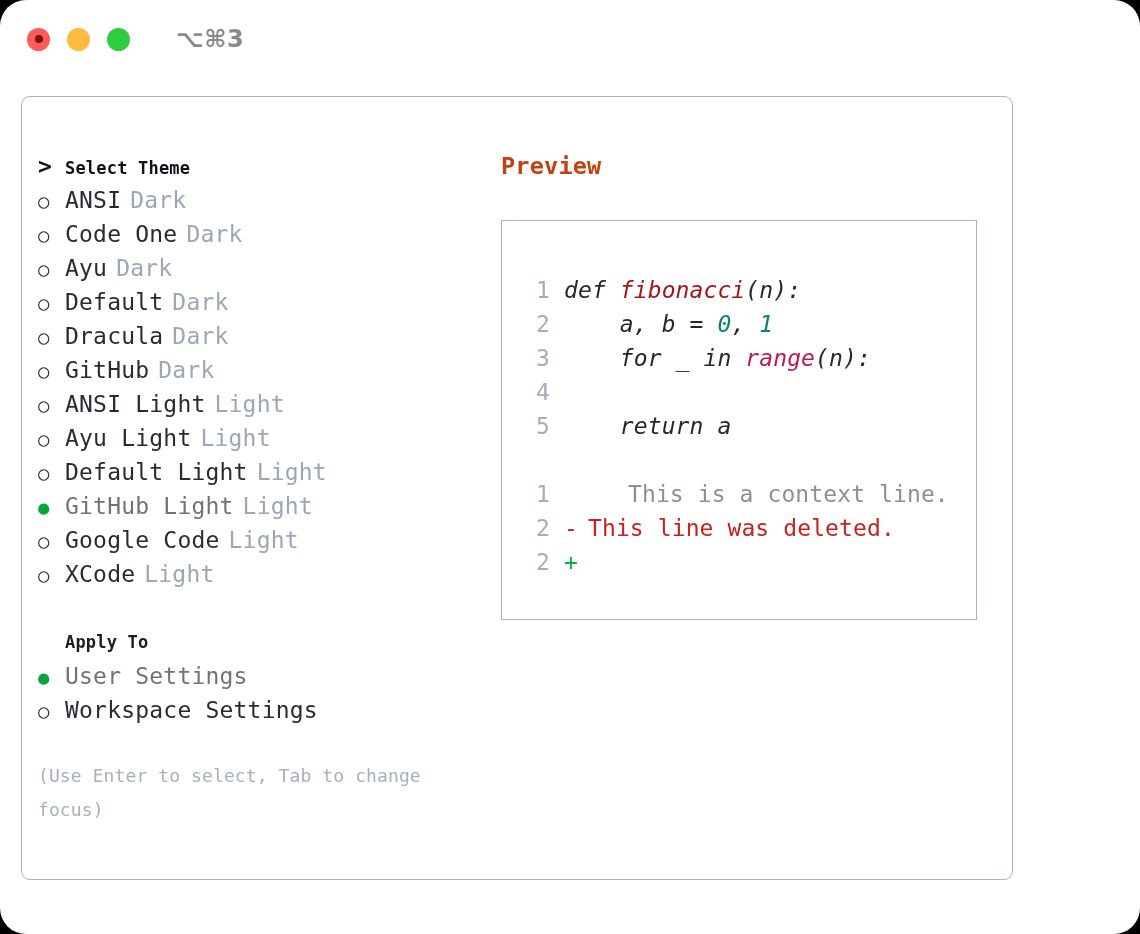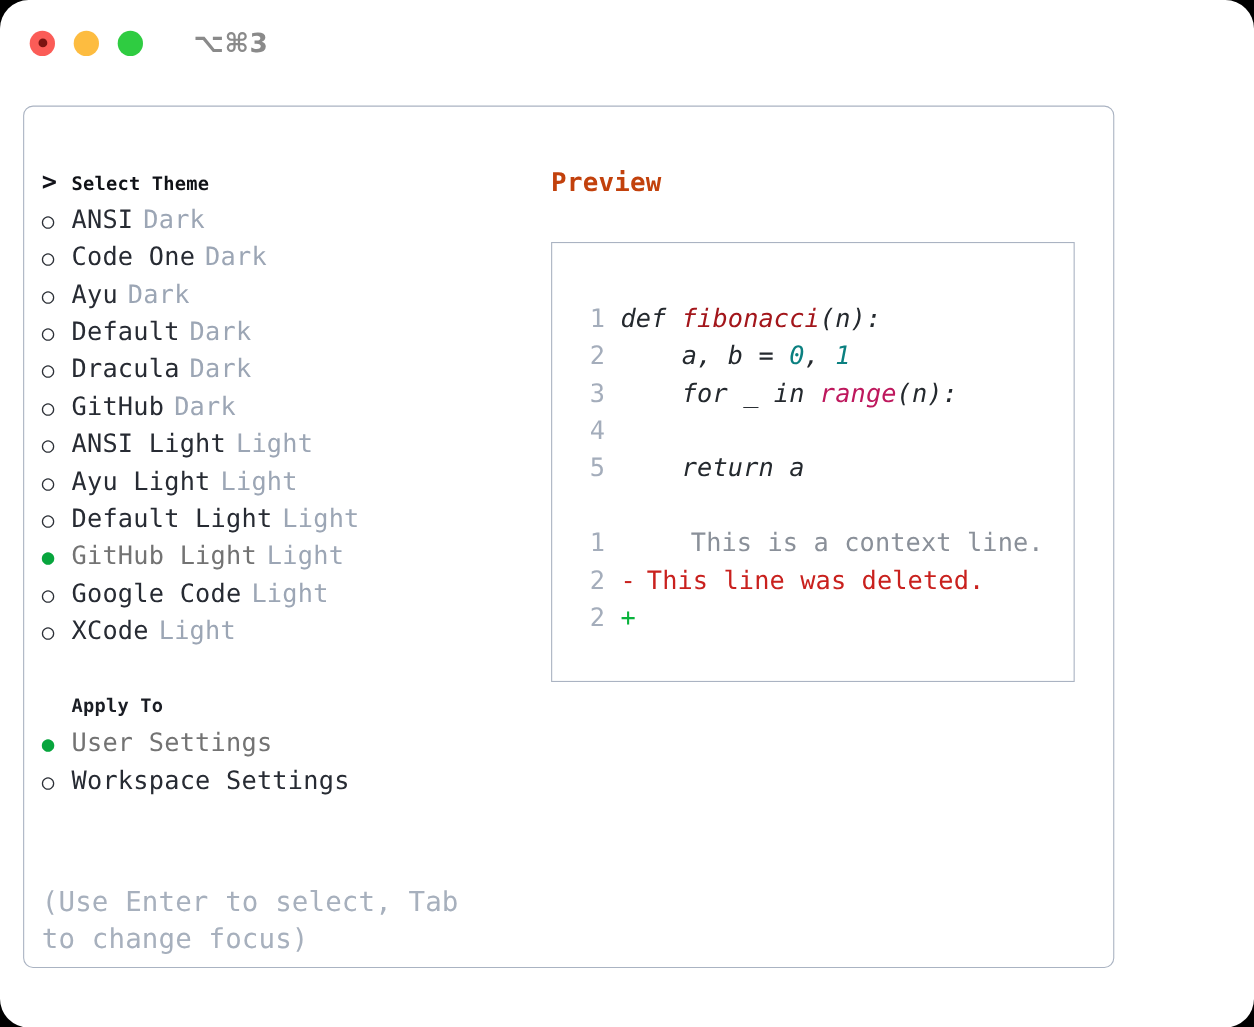--- a/index.html
+++ b/index.html
@@ -144,25 +144,24 @@
     color: #9ca6b5;
     margin-left: 9px;
   }
 
   .hint {
     position: absolute;
     left: 16px;
     top: 662px;
     width: 420px;
     color: #a7b0bd;
-    font-size: 25px;
+    font-size: 18px;
     line-height: 34px;
     letter-spacing: 0.1px;
     white-space: pre-wrap;
-    margin-top: 44px;
   }
 
   
   .right-col {
     position: absolute;
     left: 479px;
     top: 52px;
     width: 490px;
   }
   .preview-title {

